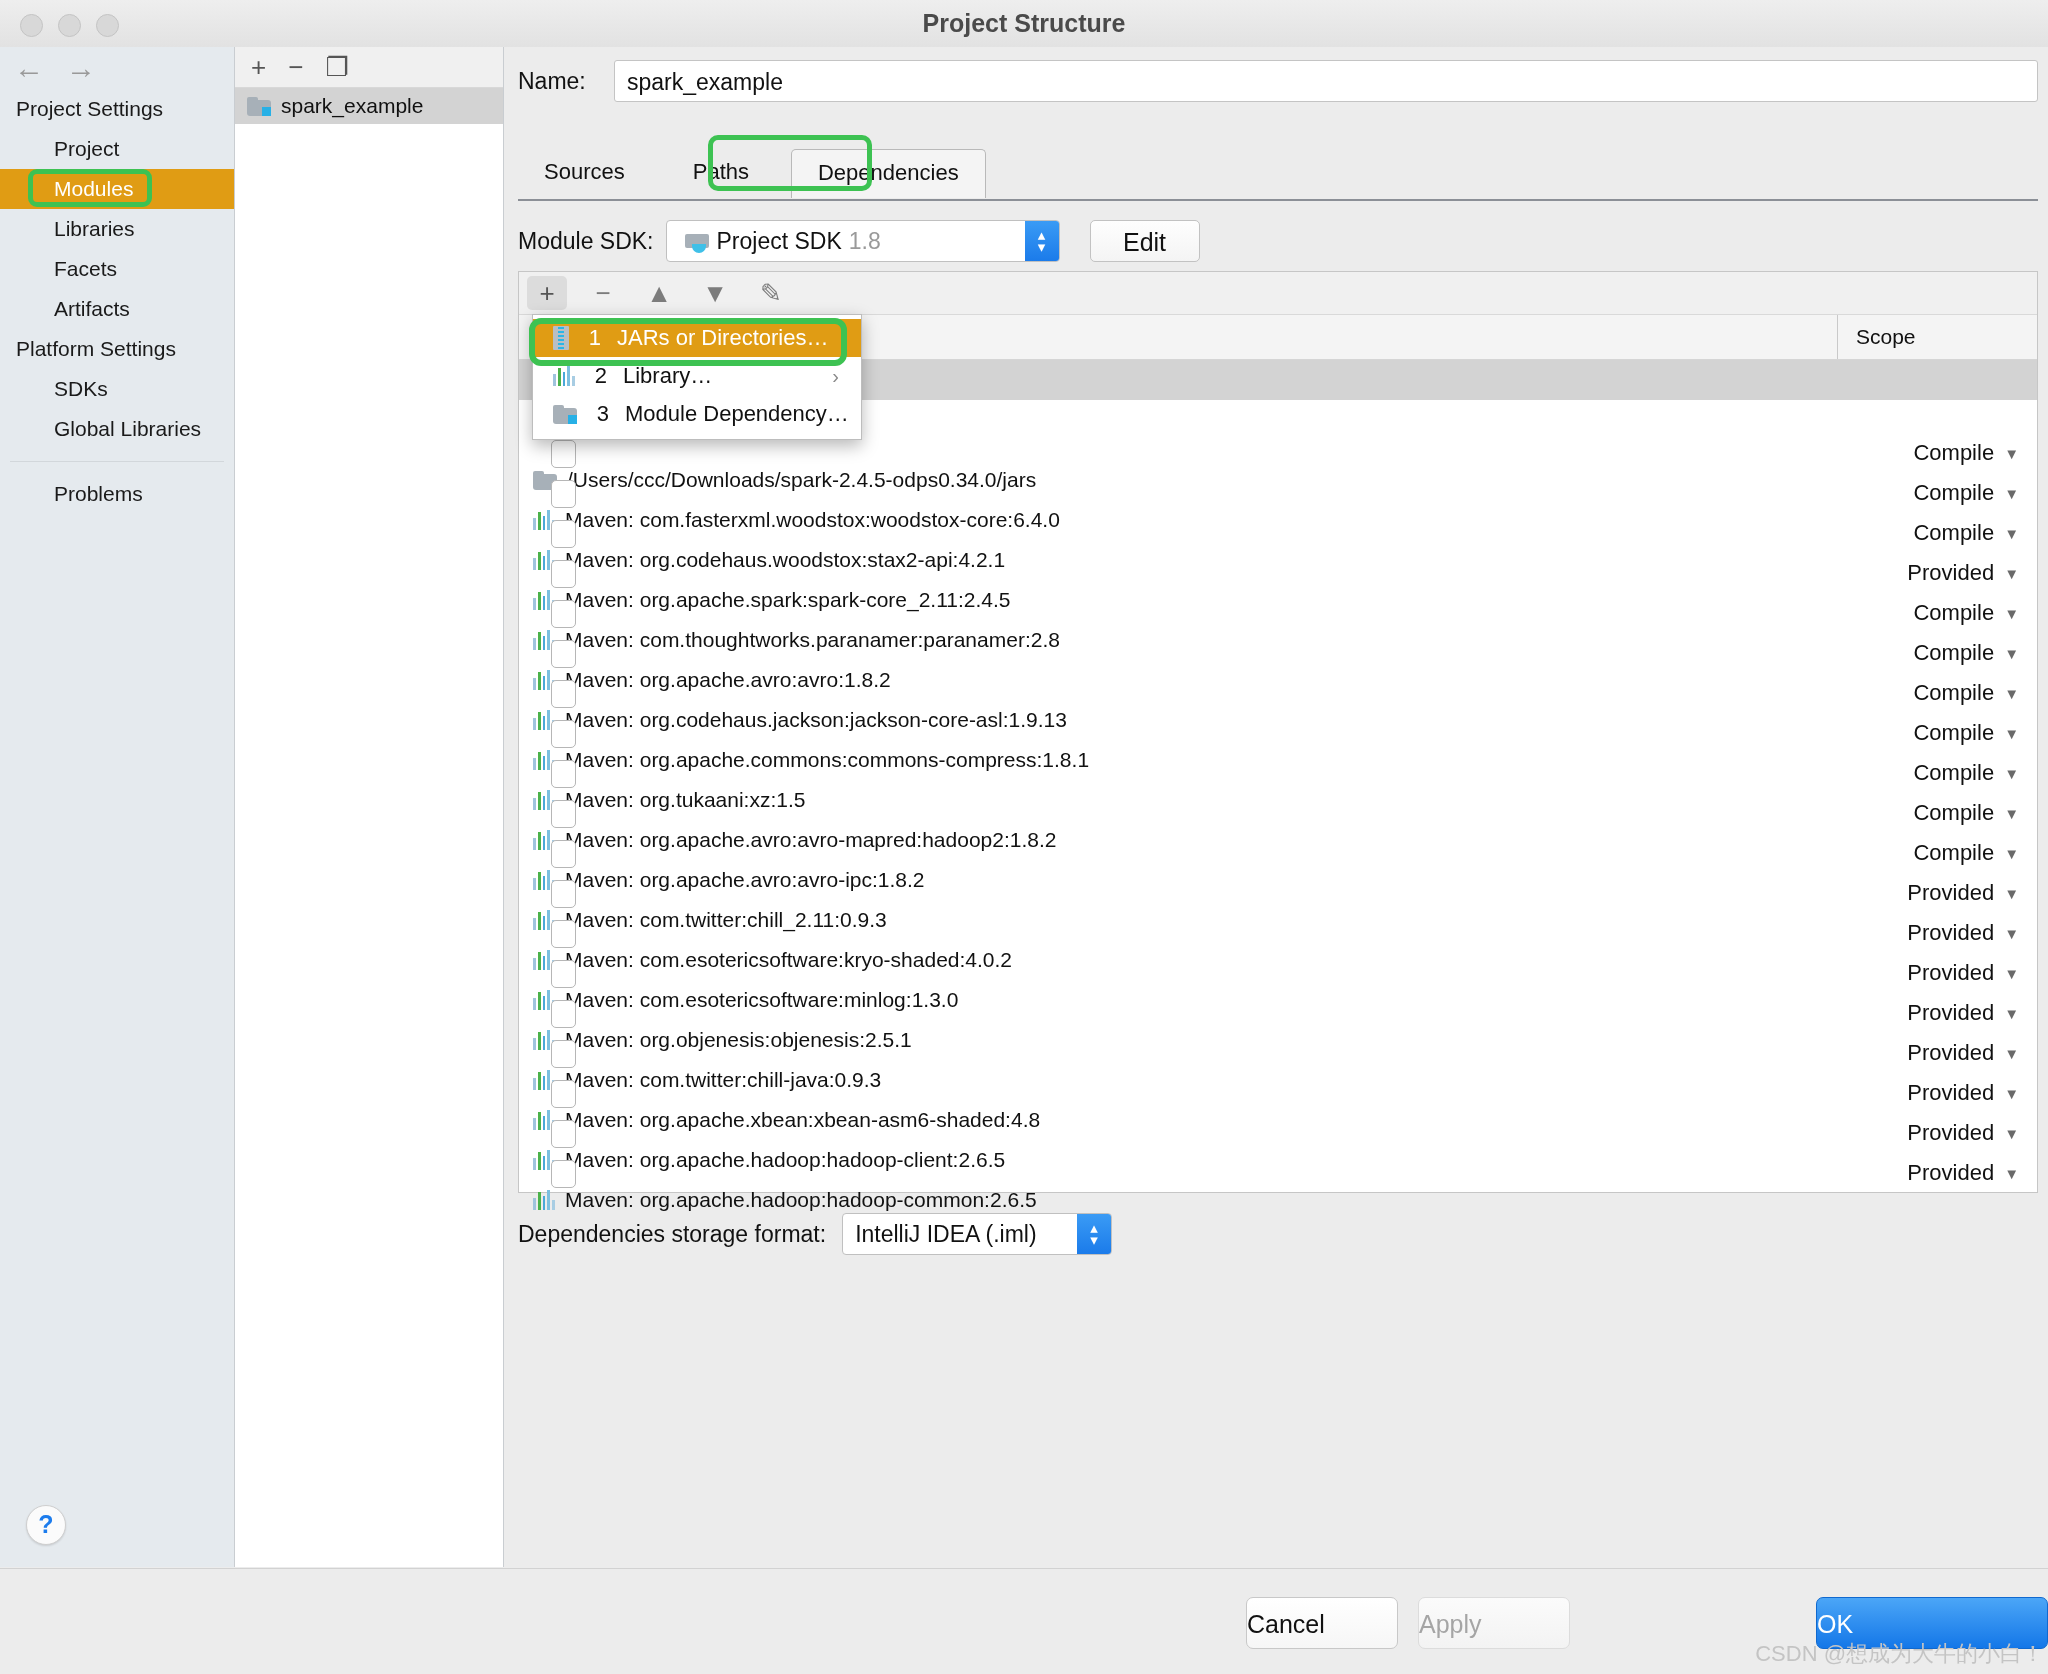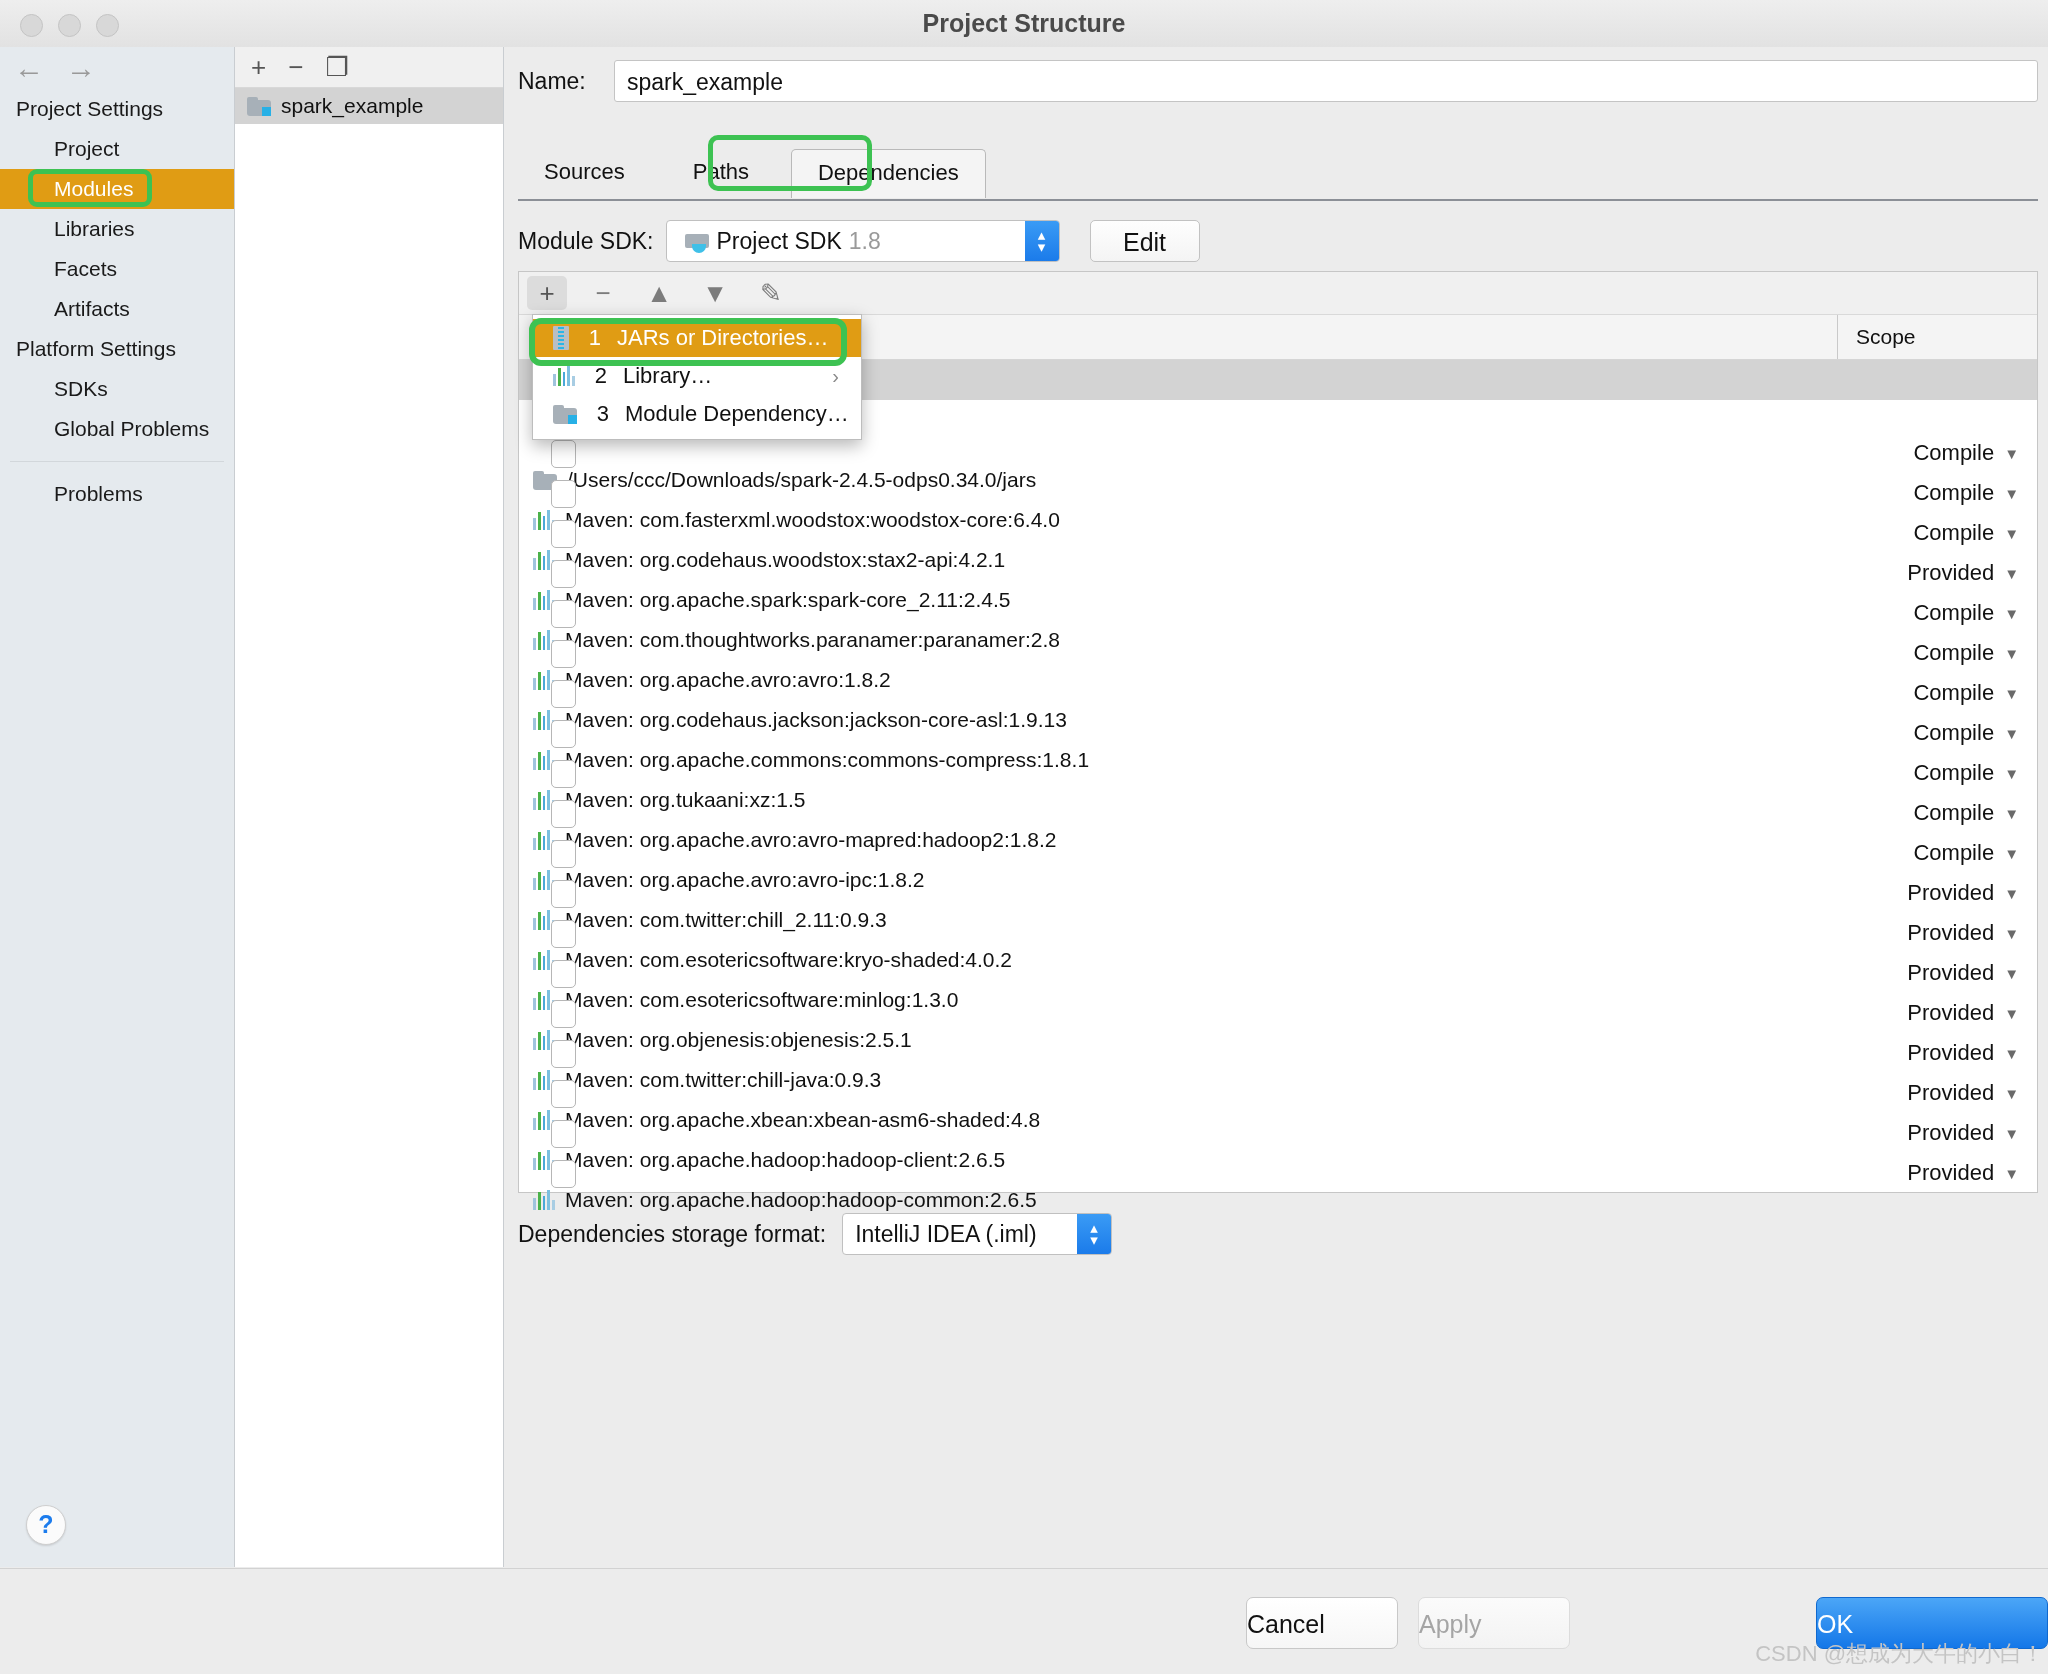--- a/index.html
+++ b/index.html
@@ -328,21 +328,21 @@
       <div class="side-item">Project</div>
       <div class="side-item selected">
         <span>Modules</span>
         <span class="hl-green-sidebar"></span>
       </div>
       <div class="side-item">Libraries</div>
       <div class="side-item">Facets</div>
       <div class="side-item">Artifacts</div>
       <div class="side-group">Platform Settings</div>
       <div class="side-item">SDKs</div>
-      <div class="side-item">Global Problems</div>
+      <div class="side-item">Global Libraries</div>
       <div class="side-sep"></div>
       <div class="side-item">Problems</div>
     </div>
     <div class="help-btn">?</div>
   </div>
 
   <div class="modpane">
     <div class="modtoolbar">
       <span class="ticon">+</span>
       <span class="ticon">−</span>

